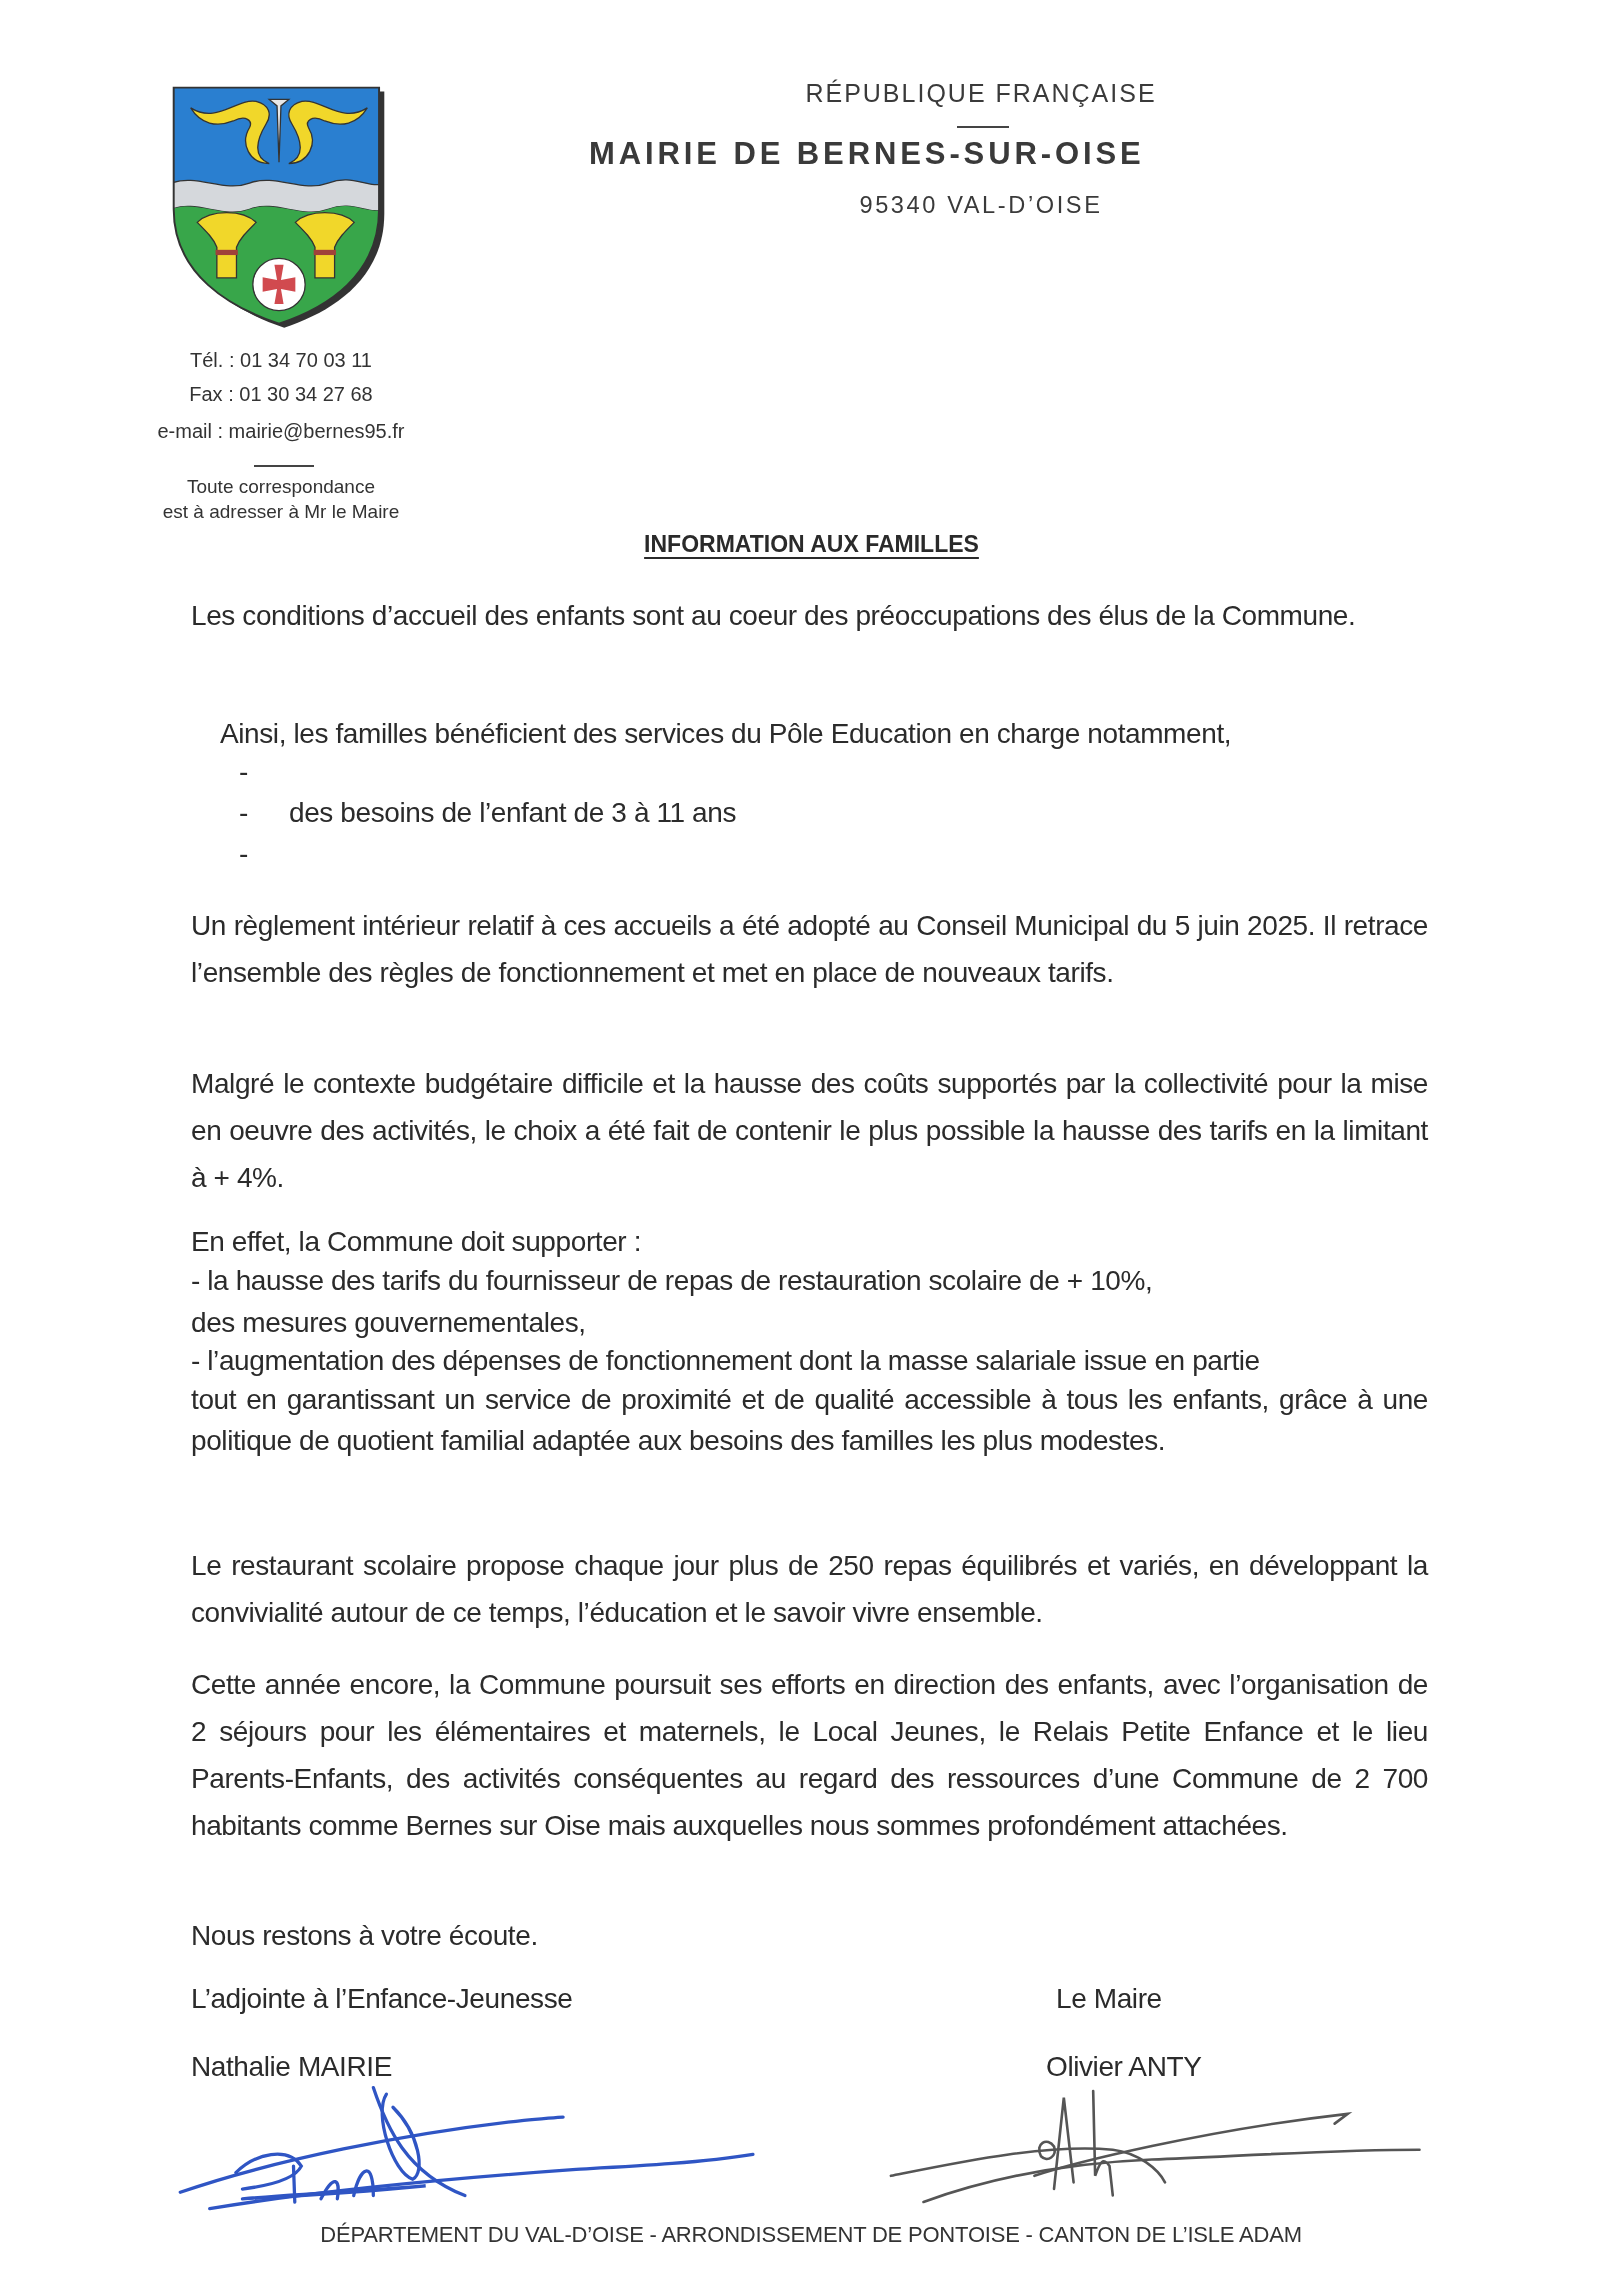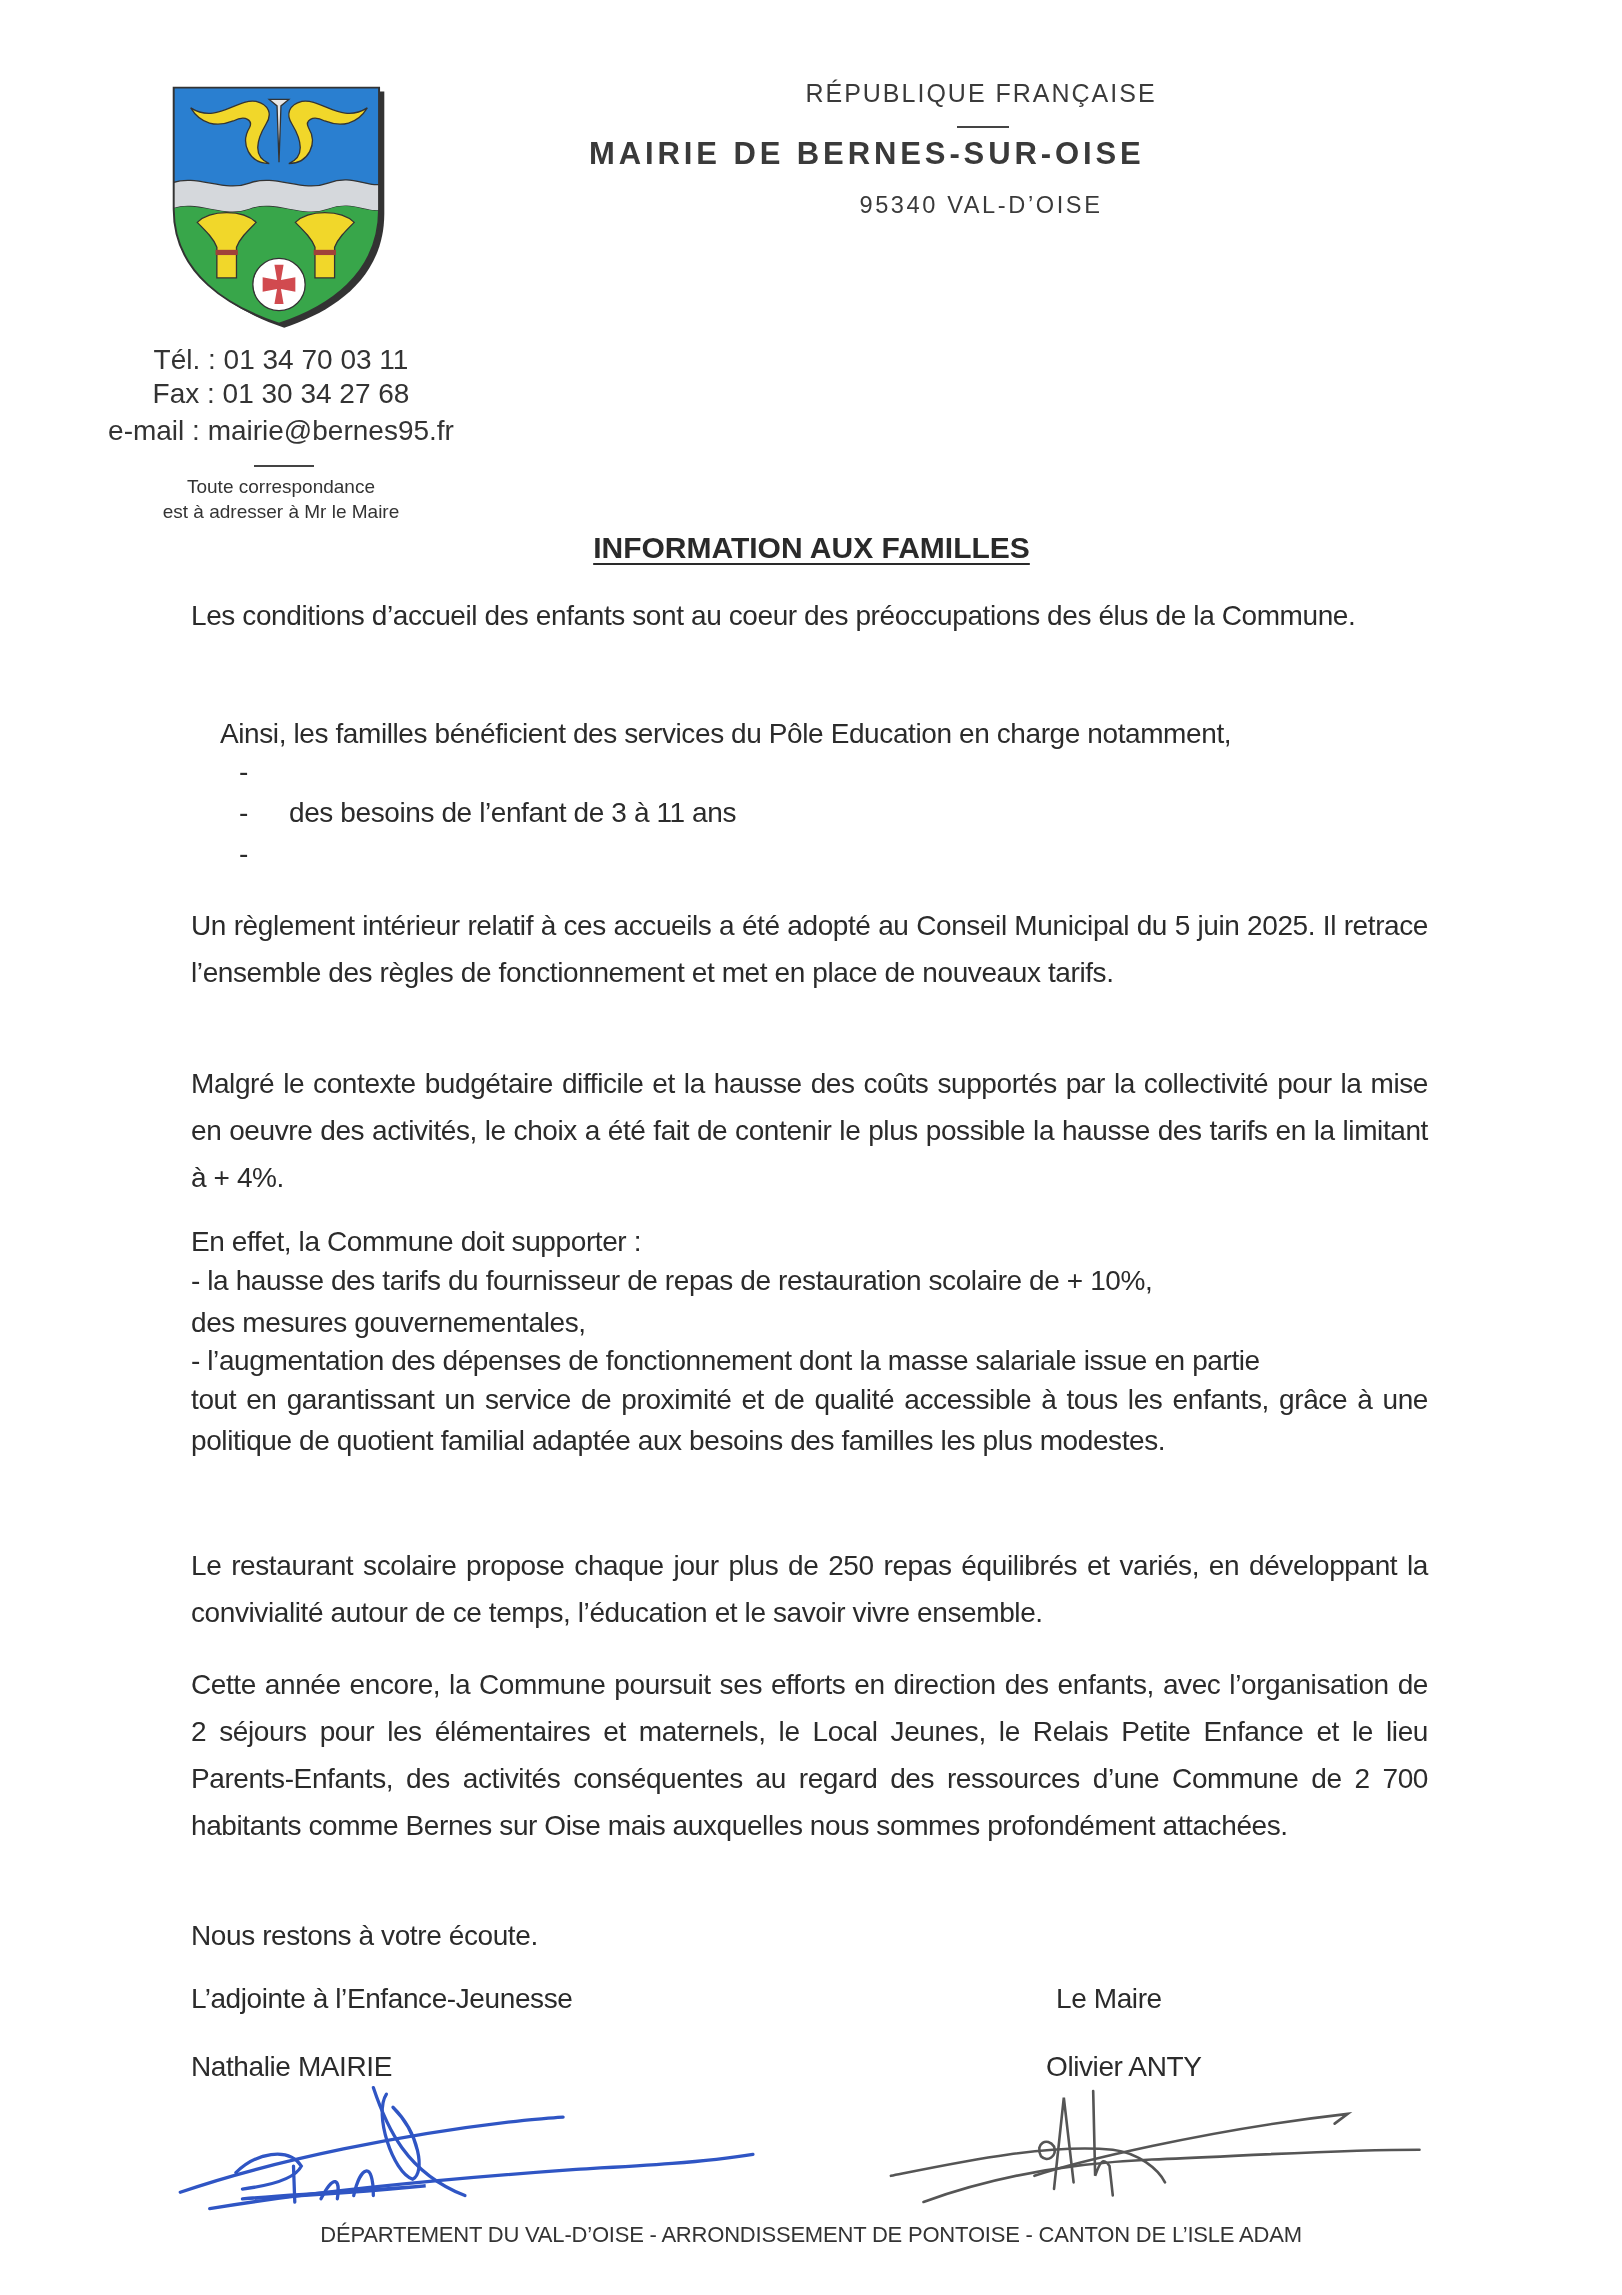--- a/index.html
+++ b/index.html
@@ -3,33 +3,33 @@
 <meta charset="utf-8">
 <style>
   html, body { margin: 0; padding: 0; background: #ffffff; }
   body { width: 1623px; height: 2295px; position: relative; overflow: hidden; color: #2b2b2b; font-family: "Liberation Sans", sans-serif; }
   .abs { position: absolute; }
 
   
   #coat { left: 171px; top: 85px; width: 216px; height: 242px; }
 
   
-  .contact { left: 98px; width: 366px; text-align: center; font-size: 28px; line-height: 34px; color: #333; }
+  .contact { left: 98px; width: 366px; text-align: center; font-size: 20px; line-height: 34px; color: #333; }
   .contact .line { display: block; }
   .contact-rule { left: 254px; top: 465px; width: 60px; height: 2px; background: #444; }
   .corr { left: 98px; top: 474px; width: 366px; text-align: center; font-size: 19px; line-height: 25px; color: #333; }
 
   
   .rep { left: 654px; top: 79px; width: 654px; text-align: center; font-size: 25px; letter-spacing: 2px; color: #3a3a3a; }
   .rep-rule { left: 957px; top: 126px; width: 52px; height: 2px; background: #444; }
   .mairie { left: 589px; top: 136px; width: 785px; text-align: left; font-size: 31px; font-weight: bold; letter-spacing: 3.9px; color: #3a3a3a; }
   .dept { left: 654px; top: 192px; width: 654px; text-align: center; font-size: 23.6px; letter-spacing: 2.6px; color: #3a3a3a; }
 
   
-  .doc-title { left: 458px; top: 531px; width: 707px; text-align: center; font-size: 30px; font-weight: bold; color: #2a2a2a; }
+  .doc-title { left: 458px; top: 531px; width: 707px; text-align: center; font-size: 23px; font-weight: bold; color: #2a2a2a; }
   .doc-title span { text-decoration: underline; text-underline-offset: 5.2px; text-decoration-thickness: 2px; }
 
   
   .body { left: 191px; width: 1237px; font-family: "Liberation Sans", sans-serif; font-size: 28px; color: #2b2b2b; letter-spacing: -0.4px; }
   .para { position: absolute; left: 0; width: 1237px; line-height: 47px; text-align: justify; }
   .para.tight { line-height: 41px; text-align: left; }
   .bullets { position: absolute; left: 0; width: 1237px; }
   .bullet { height: 41px; line-height: 41px; position: relative; }
   .bullet .dash { position: absolute; left: 48px; }
   .bullet .txt { position: absolute; left: 98px; white-space: nowrap; }

